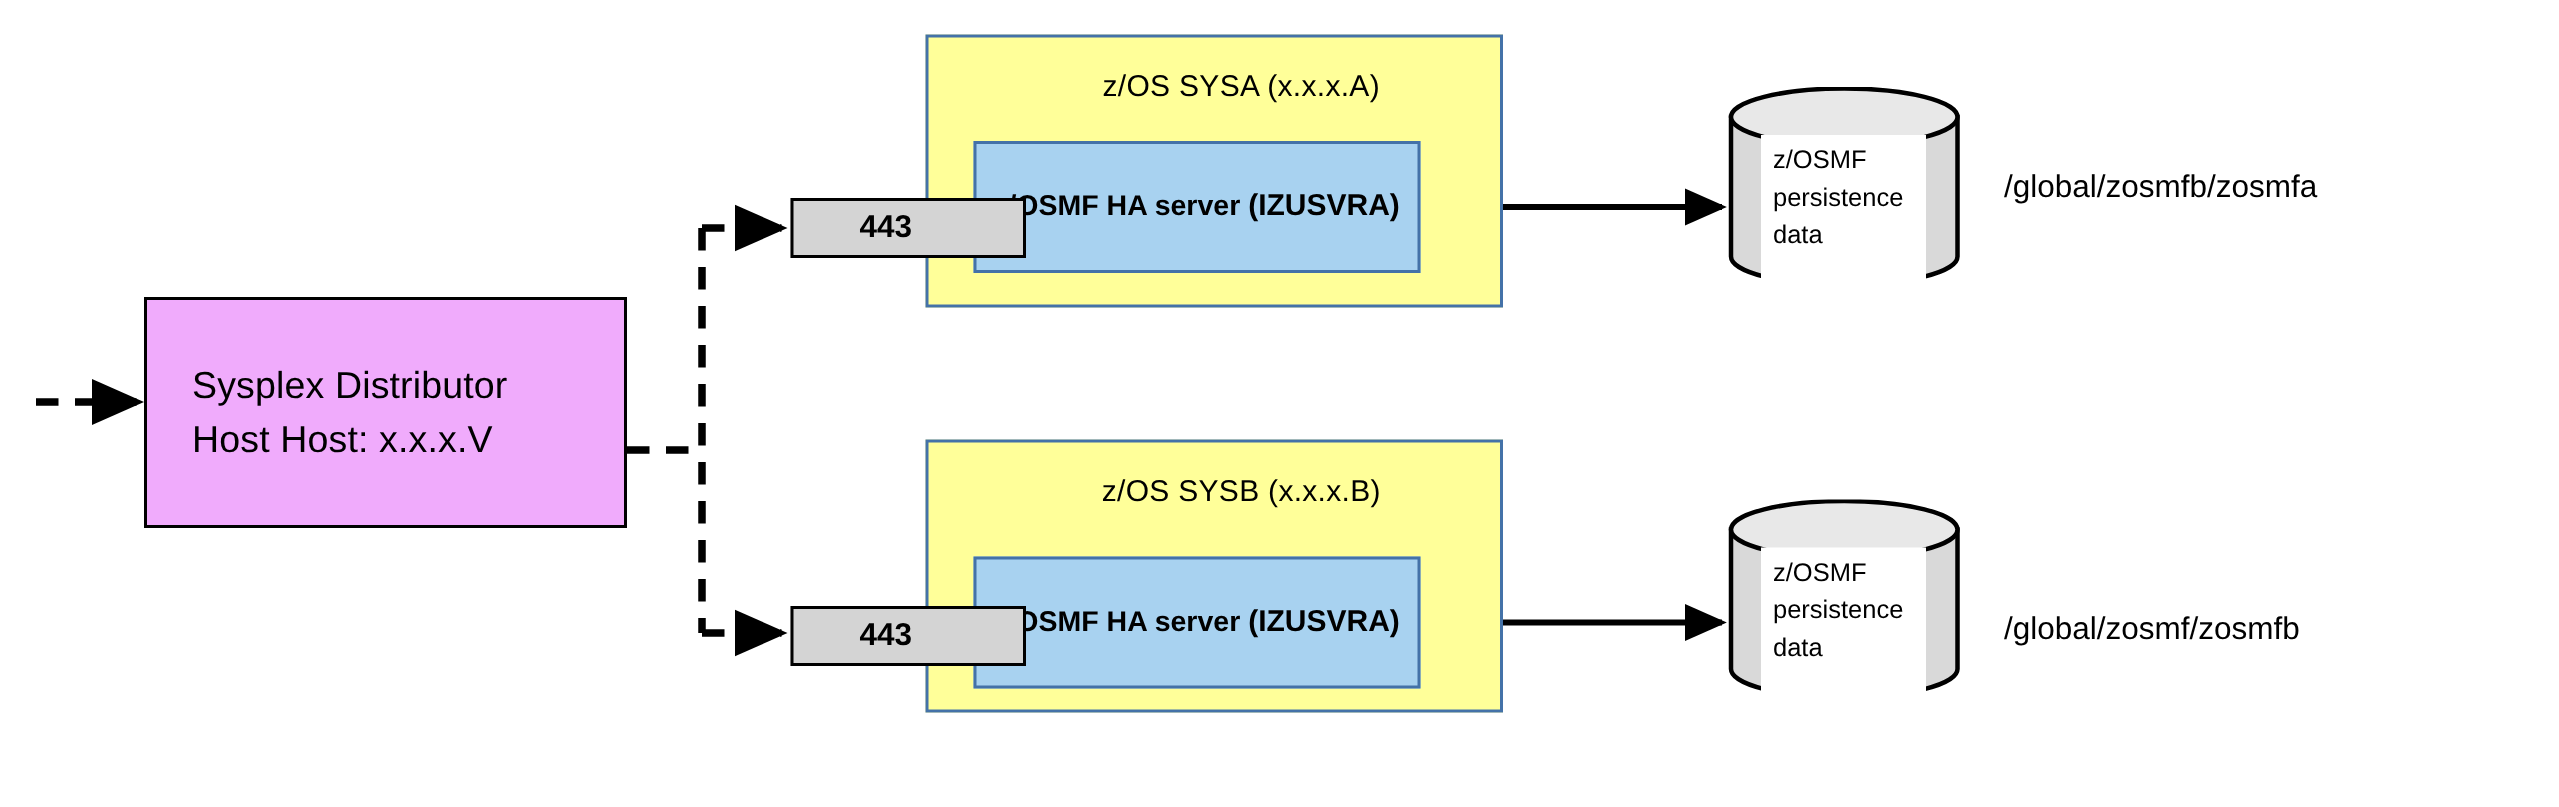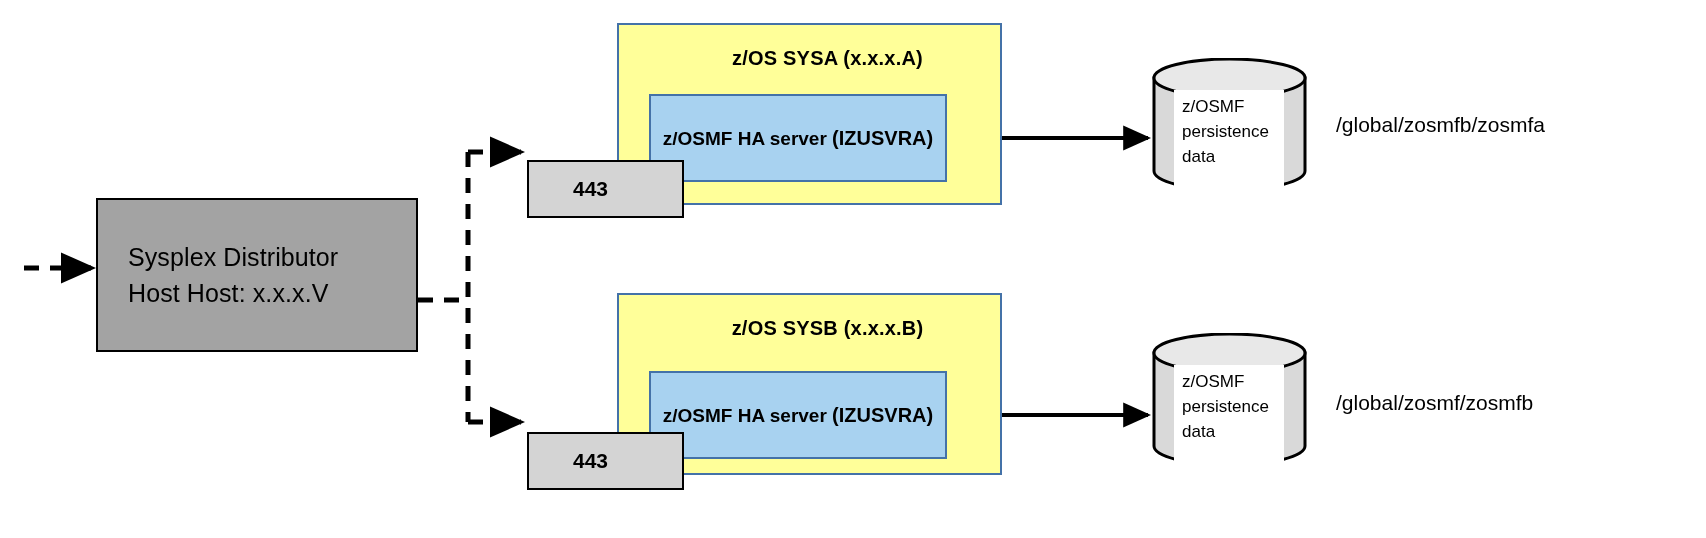--- a/index.html
+++ b/index.html
@@ -5,77 +5,77 @@
   html,body{margin:0;padding:0;background:#ffffff;}
   body{width:1706px;height:538px;font-family:"Liberation Sans",sans-serif;color:#000;}
   #stage{position:relative;width:1706px;height:538px;overflow:hidden;background:#fff;}
   #svg-layer{position:absolute;left:0;top:0;width:1706px;height:538px;}
 
   .node{position:absolute;box-sizing:border-box;}
 
   
   .sysplex-box{
     left:96px;top:198px;width:322px;height:154px;
-    background:#a3a3a3;border:2px solid #000;
+    background:#f0abfc;border:2px solid #000;
     display:flex;flex-direction:column;justify-content:center;
     padding-left:30px;
   }
   .sysplex-line{font-size:25px;line-height:36px;letter-spacing:.1px;white-space:nowrap;}
 
   
   .lpar{
     background:#ffff99;border:2px solid #4472a8;
     width:385px;height:182px;left:617px;
   }
   .lpar-a{top:23px;}
   .lpar-b{top:293px;}
   .lpar-title{
     position:absolute;left:0;right:0;top:22px;text-align:center;
-    font-size:20px;font-weight:bold;letter-spacing:.2px;padding-left:36px;
+    font-size:20px;font-weight:normal;letter-spacing:.2px;padding-left:36px;
   }
 
   
   .server{
     background:#a8d2f0;border:2px solid #4472a8;
     width:298px;height:88px;left:649px;
   }
   .server-a{top:94px;}
   .server-b{top:371px;}
   .server-label{
     position:absolute;left:0;right:0;top:50%;transform:translateY(-50%);
     text-align:center;font-size:19px;font-weight:bold;white-space:nowrap;
   }
   .server-label .paren{font-size:20px;}
 
   
   .port{
     background:#d4d4d4;border:2px solid #000;
-    width:157px;height:58px;left:527px;
+    width:157px;height:40px;left:527px;
     display:flex;align-items:center;
-    font-size:21px;font-weight:bold;padding-left:44px;box-sizing:border-box;margin-top:28px;
+    font-size:21px;font-weight:bold;padding-left:44px;box-sizing:border-box;
   }
   .port-a{top:132px;}
   .port-b{top:404px;}
 
   
   .db{width:155px;height:133px;left:1152px;}
   .db-a{top:58px;}
   .db-b{top:333px;}
   .db svg{display:block;}
   .db-text{
     position:absolute;left:22px;top:32px;width:110px;height:104px;
     background:#ffffff;
     font-size:17px;line-height:25px;
     padding:4px 0 0 8px;box-sizing:border-box;
   }
 
   
   .path-label{font-size:21px;white-space:nowrap;left:1336px;}
   .path-a{top:113px;}
-  .path-b{top:391px;}
+  .path-b{top:408px;}
 </style>
 </head>
 <body>
 
 <div id="stage">
 
   <svg id="svg-layer" viewBox="0 0 1706 538" xmlns="http://www.w3.org/2000/svg">
     <defs>
       <marker id="arrowhead" markerWidth="7" markerHeight="7" refX="6.2" refY="3.5" orient="auto" markerUnits="strokeWidth">
         <path d="M0,0.4 L7,3.5 L0,6.6 z" fill="#000"></path>

